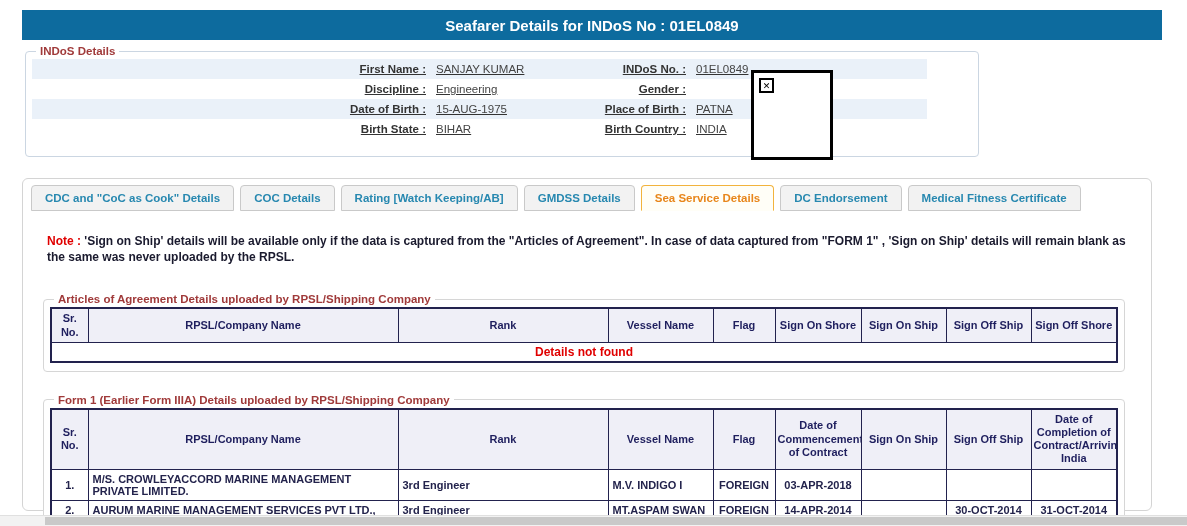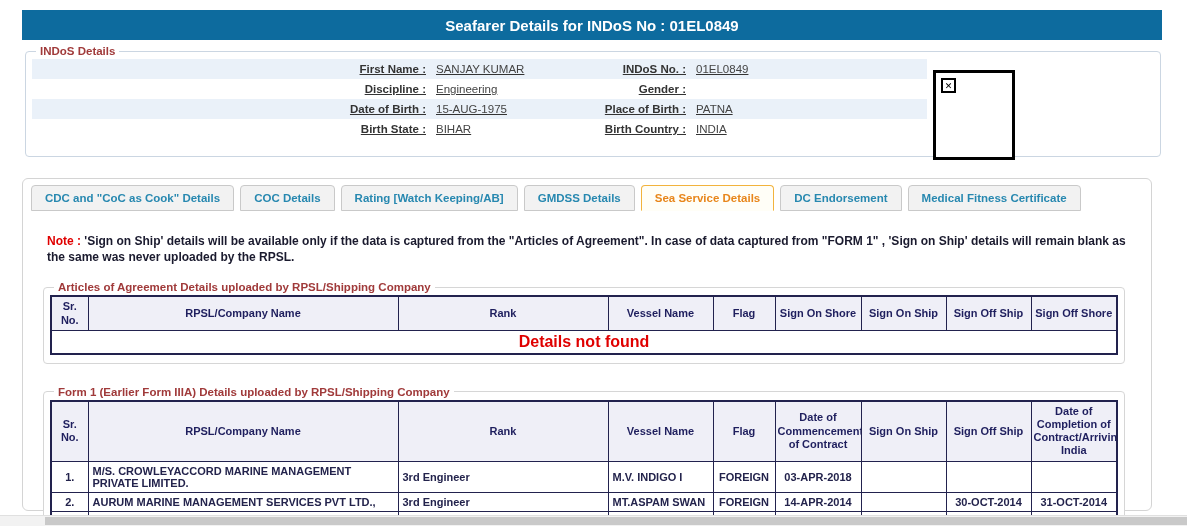--- a/index.html
+++ b/index.html
@@ -22,21 +22,21 @@
 
   
   fieldset {
     border: 1px solid #CBD6E2; border-radius: 4px; background: #fff;
   }
   fieldset legend {
     color: var(--legend-red, #A03A3A); font-weight: bold; font-size: 11.5px;
     padding: 0 4px; margin-left: 4px;
   }
   .indos-fieldset {
-    position: absolute; left: 25px; top: 45px; width: 1136px; height: 112px;
+    position: absolute; left: 25px; top: 45px; width: 954px; height: 112px;
     padding: 2px 6px 6px 6px;
   }
   .info-rows { width: 895px; }
   .info-row {
     display: grid; grid-template-columns: 400px 160px 100px 1fr;
     align-items: center; height: 20px; font-size: 11.5px; text-decoration: underline;
   }
   .info-row.striped { background: var(--stripe-blue, #EAF1F9); }
   .f-label { text-align: right; font-weight: bold; color: #333; padding-right: 6px; white-space: nowrap; }
   .f-value { text-align: left; color: #444; padding-left: 4px; white-space: nowrap; }
@@ -71,41 +71,41 @@
 
   
   .note {
     margin: 22px 24px 0 16px; font-size: 12px; font-weight: bold; color: #1A1A2E;
     line-height: 1.35;
   }
   .note-prefix { color: var(--note-red, #E00000); }
 
   
   .table-fieldset {
-    margin-left: 12px; margin-top: 16px; width: 1080px;
+    margin-left: 12px; margin-top: 28px; width: 1080px;
     border: 1px solid #D6D6D6; border-radius: 4px; padding: 2px 6px 8px 6px;
   }
   table {
     border-collapse: collapse; table-layout: fixed; width: 1066px;
     border: 2px solid var(--table-border, #22224E);
     font-size: 11px;
   }
   th, td { border: 1px solid var(--table-border, #22224E); overflow: hidden; }
   th {
     background: var(--table-header-bg, #EFEFF7);
     color: var(--table-text, #1F1F5E); font-weight: bold;
     padding: 3px 2px; text-align: center; line-height: 1.2;
   }
   td {
     color: #23234C; font-weight: bold; padding: 3px 4px; background: #fff;
   }
   td.c { text-align: center; }
   td.l { text-align: left; }
   td.empty-msg {
-    color: var(--note-red, #E00000); text-align: center; font-size: 16px; padding: 2px;
+    color: var(--note-red, #E00000); text-align: center; font-size: 12px; padding: 2px;
   }
 
   
   .hscrollbar {
     position: absolute; left: 0; right: 0; top: 515px; height: 11px;
     background: #F2F2F2; border-top: 1px solid #E0E0E0;
   }
   .hscrollbar .thumb {
     position: absolute; left: 45px; right: 0; top: 1px; bottom: 1px;
     background: #C9C9C9;

